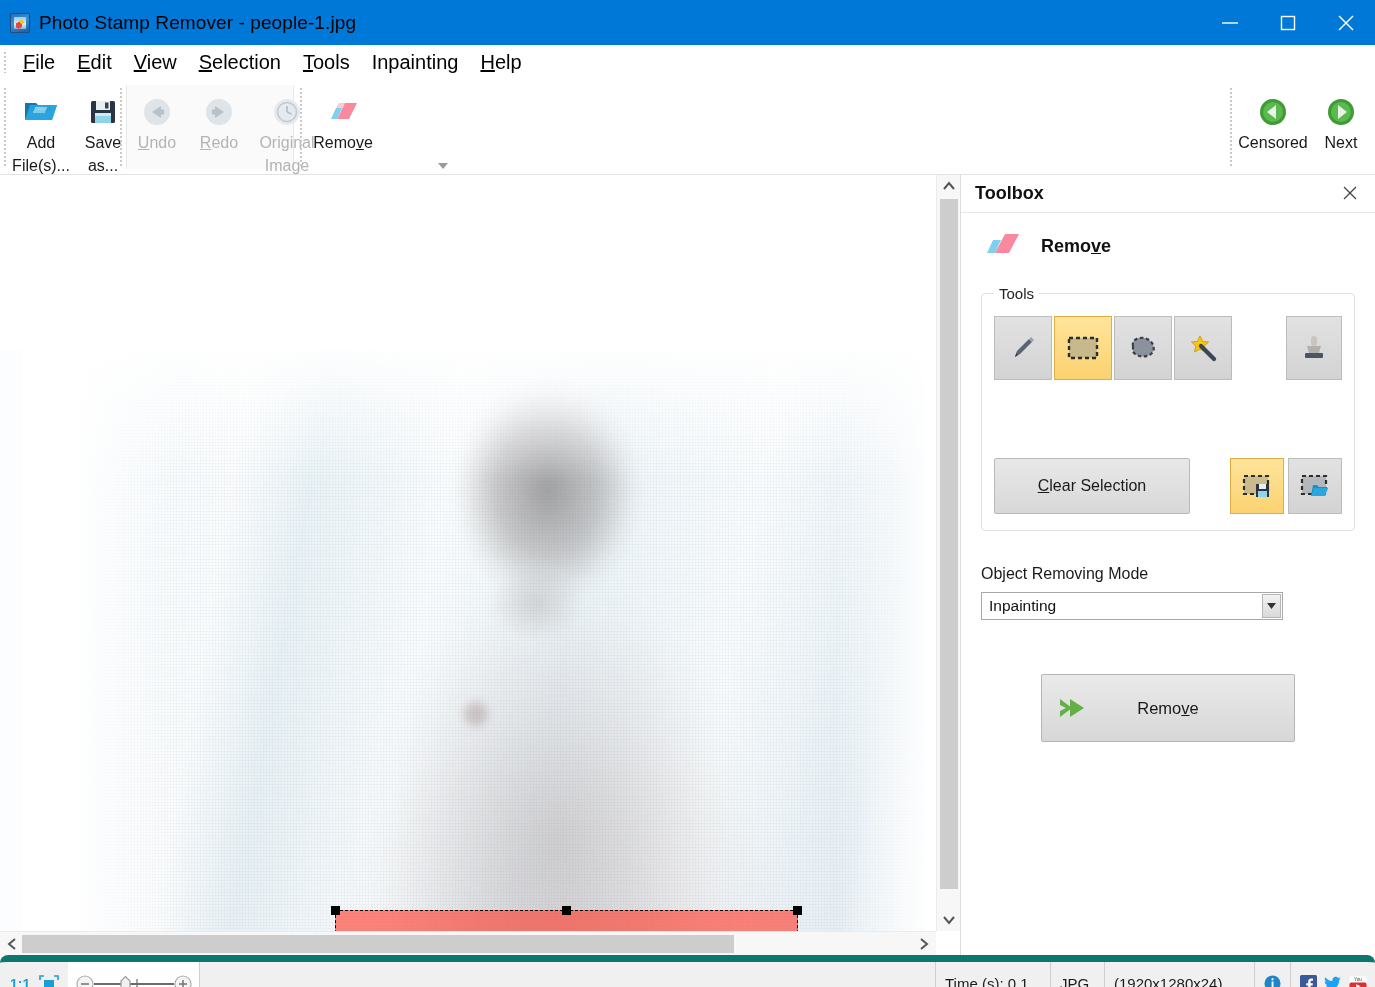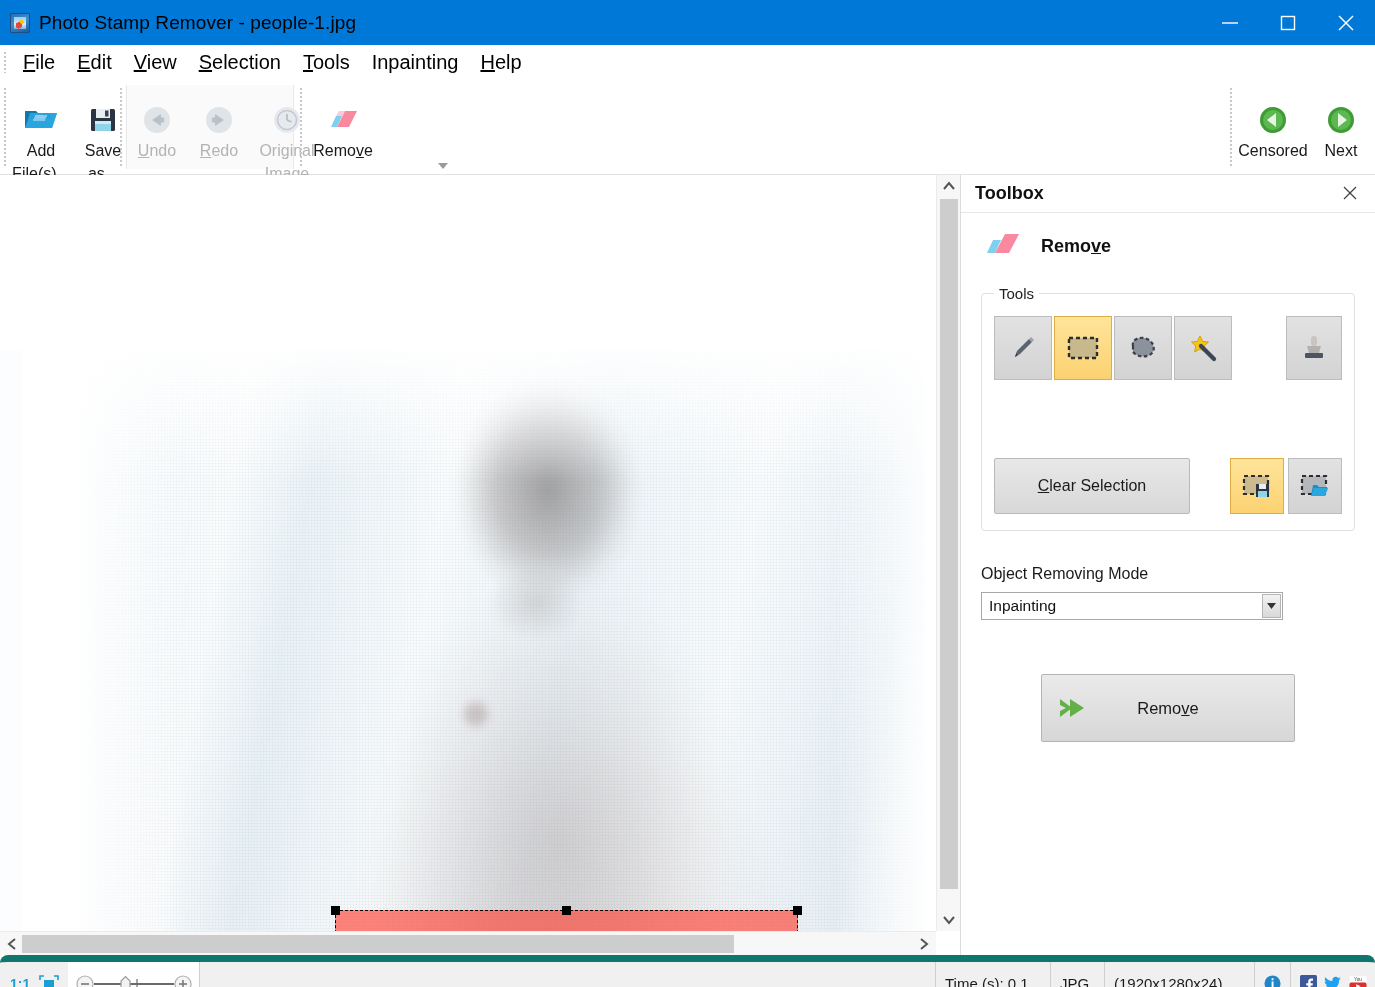--- a/index.html
+++ b/index.html
@@ -56,21 +56,21 @@
   
   .ribbon {
     position: absolute; top: 79px; left: 0; width: 1375px; height: 96px;
     background: #ffffff; border-bottom: 1px solid #e3e3e3;
   }
   .ribbon::before{
     content:""; position:absolute; left:4px; top:8px; width:2px; height:80px;
     background-image: radial-gradient(#c8c8c8 40%, transparent 41%);
     background-size: 2px 4px;
   }
-  .rgroup { position: absolute; top: 16px; height: 96px; display: flex; align-items: flex-end; }
+  .rgroup { position: absolute; top: 8px; height: 96px; display: flex; align-items: flex-end; }
   .rbtn {
     width: 62px; height: 96px; display: flex; flex-direction: column;
     align-items: center; padding-top: 8px; text-align: center;
   }
   .rbtn .ico { height: 34px; display: flex; align-items: center; justify-content: center; }
   .rbtn .lbl {
     font-size: 16px; line-height: 23px; color: #1a1a1a; margin-top: 2px;
     white-space: pre-line;
   }
   .rbtn.disabled .lbl { color: #b3b3b3; }

